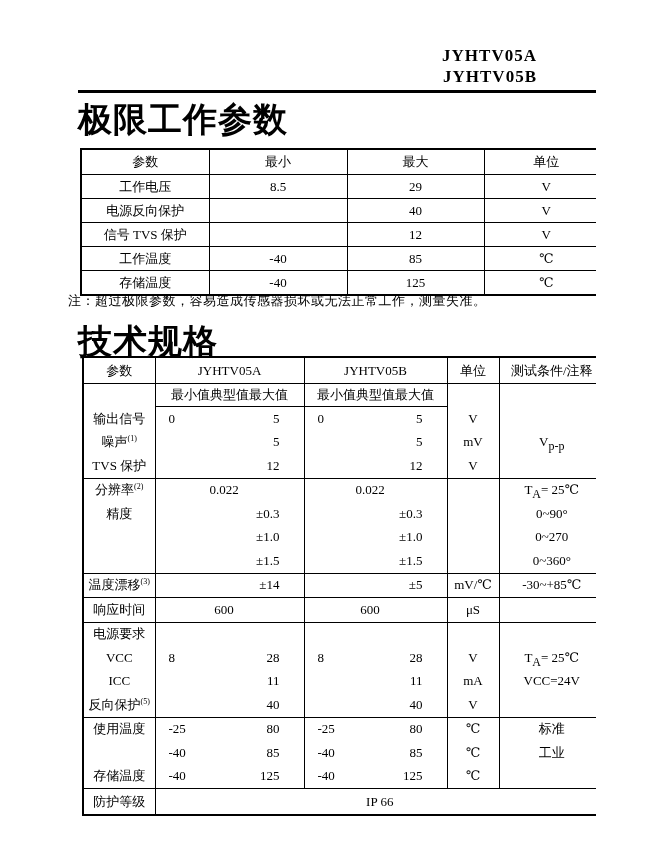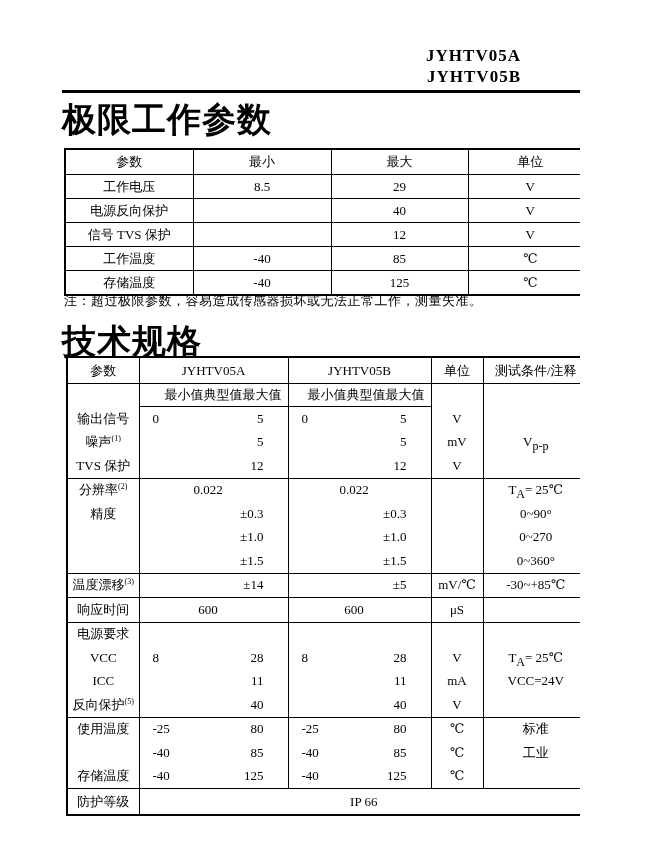--- a/index.html
+++ b/index.html
@@ -1,54 +1,55 @@
 <!DOCTYPE html>
 <html><head>
 <meta charset="utf-8">
 <style>
   html,body{margin:0;padding:0;background:#ffffff;}
   .page{
     position:relative;width:580px;height:845px;background:#ffffff;
     color:#000;font-family:"Liberation Serif","DejaVu Serif",serif;
     overflow:hidden;
+    margin-left:16px;
   }
   .models{
     position:absolute;top:45px;right:59px;text-align:right;
     font-weight:bold;font-size:17px;line-height:21px;letter-spacing:1px;
   }
   .rule{position:absolute;left:62px;top:90px;width:530px;height:3px;background:#000;}
   .sec-title{position:absolute;left:62px;font-size:34px;font-weight:bold;letter-spacing:1px;}
   #title1{top:97px;}
   #title2{top:319px;}
   table{border-collapse:collapse;table-layout:fixed;}
   td{padding:0;vertical-align:middle;overflow:hidden;}
 
   
   .t1{position:absolute;left:64px;top:148px;width:528px;border:2px solid #000;}
   .t1 td{border:1px solid #000;height:23px;text-align:center;font-size:13px;}
   .t1 tr.hdr td{height:24px;}
 
-  .note{position:absolute;left:64px;top:292px;font-size:13px;letter-spacing:0.5px;}
+  .note{position:absolute;left:52px;top:292px;font-size:13px;letter-spacing:0.5px;}
 
   
   .t2{position:absolute;left:66px;top:356px;width:522px;border:2px solid #000;}
   .t2 td{
     border-left:1px solid #000;border-right:1px solid #000;
     height:23.5px;text-align:center;font-size:13px;
   }
   .t2 tr.hdr td{border-bottom:1px solid #000;height:25px;}
   .t2 td.bb{border-bottom:1px solid #000;}
   .t2 tr.subhdr td{height:22px;}
   .t2 .foot td{height:25px;}
   .tri{display:flex;width:100%;}
   .tri>span{flex:1;white-space:nowrap;}
   .tri .mn{text-align:left;padding-left:13px;}
   .tri .tp{text-align:center;}
   .tri .mx{text-align:right;padding-right:24px;}
-  .sub3{display:flex;justify-content:flex-end;padding:0 6px;}
+  .sub3{display:flex;justify-content:center;padding:0 6px;}
   sup{font-size:8px;line-height:0;}
   sub{font-size:12px;line-height:0;}
   .ul{}
 </style>
 </head>
 <body>
 
 <div class="page">
 
   <div class="models">

